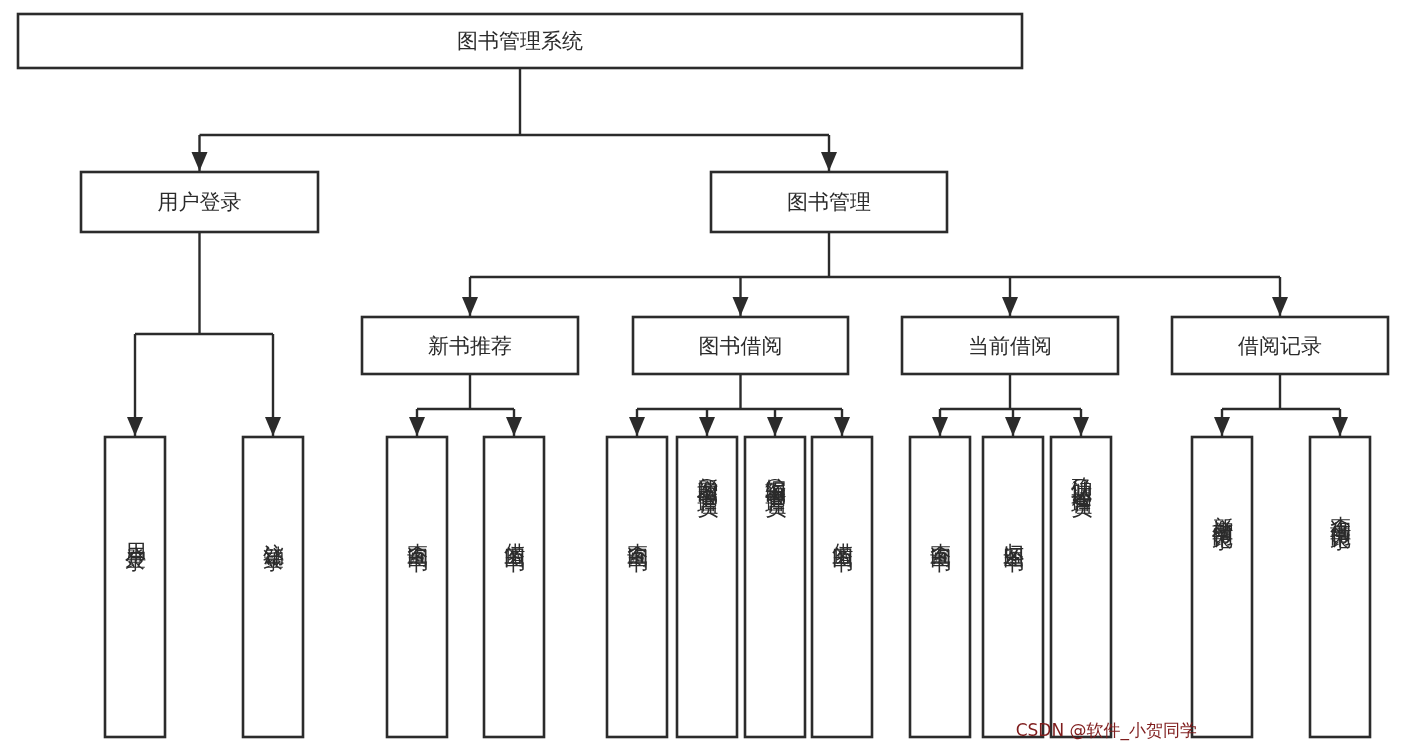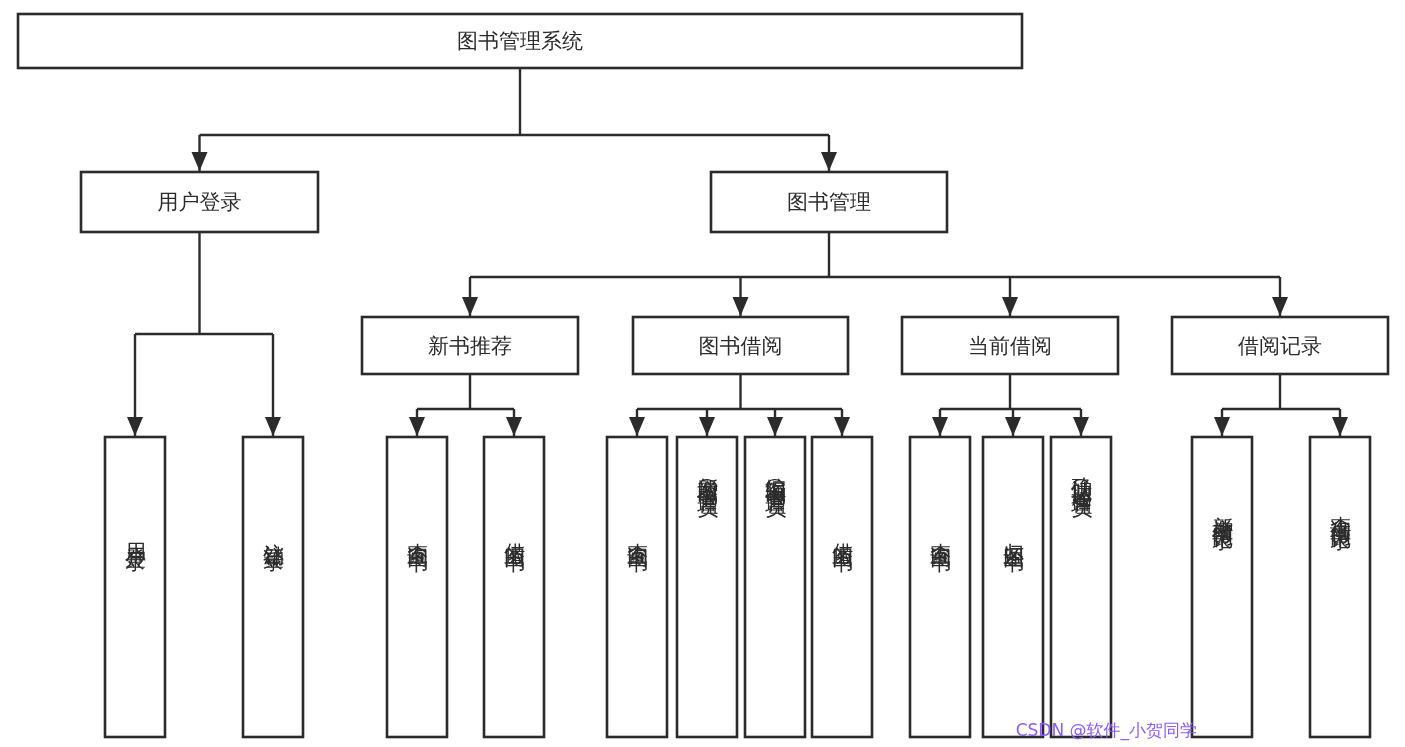--- a/index.html
+++ b/index.html
@@ -65,21 +65,21 @@
     color: #2b2b2b;
     letter-spacing: 3px;
     white-space: nowrap;
   }
   .watermark {
     position: absolute;
     right: 10px;
     bottom: 5px;
     font-family: "DejaVu Sans", "Liberation Sans", sans-serif;
     font-size: 17px;
-    color: #8b5cf6;
+    color: #7f1d1d;
     white-space: nowrap;
     pointer-events: none;
   }
 </style>
 </head>
 <body>
 
 <div id="diagram-root">
 
   <svg class="tree-canvas" viewBox="0 0 1405 747" xmlns="http://www.w3.org/2000/svg">

